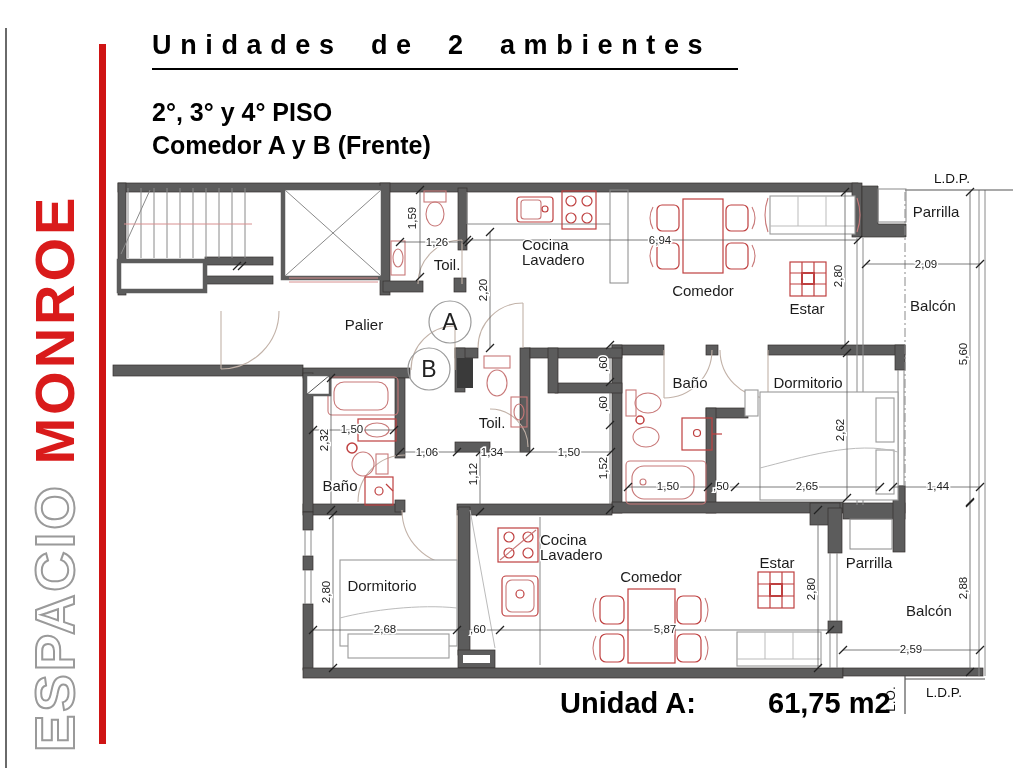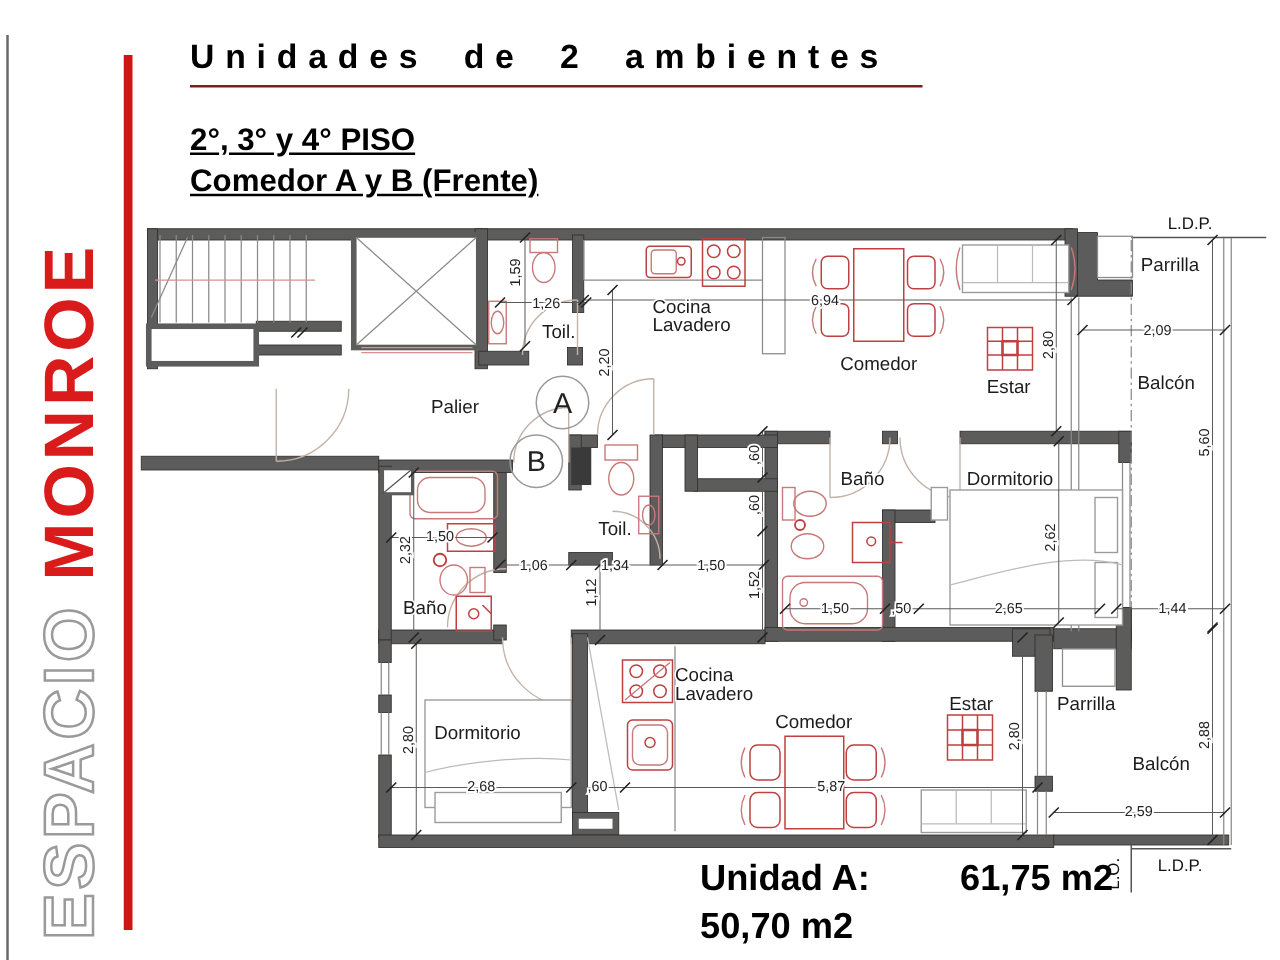--- a/index.html
+++ b/index.html
@@ -11,23 +11,23 @@
   .brand{position:absolute;left:14px;top:122px;height:630px;
          writing-mode:vertical-rl;transform:rotate(180deg);
          font-weight:bold;font-size:56px;letter-spacing:3px;line-height:82px;
          white-space:nowrap;}
   .brand .outline{color:#ffffff;-webkit-text-stroke:2px #9a9a9a;}
   .brand .solid{color:#d91b1b;-webkit-text-stroke:0;}
   
   #title{position:absolute;left:152px;top:30px;width:586px;
          font-size:27px;font-weight:bold;color:#000;
          letter-spacing:0.32em;word-spacing:0.45em;
-         border-bottom:2px solid #7f1d1d;padding-bottom:7px;}
+         border-bottom:2px solid #000000;padding-bottom:7px;}
   #subtitle{position:absolute;left:152px;top:96px;font-size:25px;font-weight:bold;
-            color:#000;line-height:33px;text-decoration:underline;}
+            color:#000;line-height:33px;}
   
   #summary{position:absolute;left:560px;top:684px;font-size:29px;font-weight:bold;color:#000;}
   #summary .row{display:flex;gap:32px;line-height:38px;}
   #summary .lab{width:176px;}
   
   #plan{position:absolute;left:0;top:0;}
   .w{fill:#5c5c5c;stroke:#35302e;stroke-width:.7;}
   .wbox{fill:#ffffff;stroke:#5c5c5c;stroke-width:4.5;}
   .thin{stroke:#8a8a8a;stroke-width:1;fill:none;}
   .thin2{stroke:#555;stroke-width:1.2;fill:none;}
@@ -463,15 +463,14 @@
       <text x="429" y="377" class="circ" text-anchor="middle">B</text>
     </g>
 </svg>
 
 <div id="summary">
   <div class="row">
     <span class="lab">Unidad A:</span>
     <span class="val">61,75 m2</span>
   </div>
   <div class="row">
-    <span class="val">50,70 m2</span>
   </div>
 </div>
 
 </body></html>

